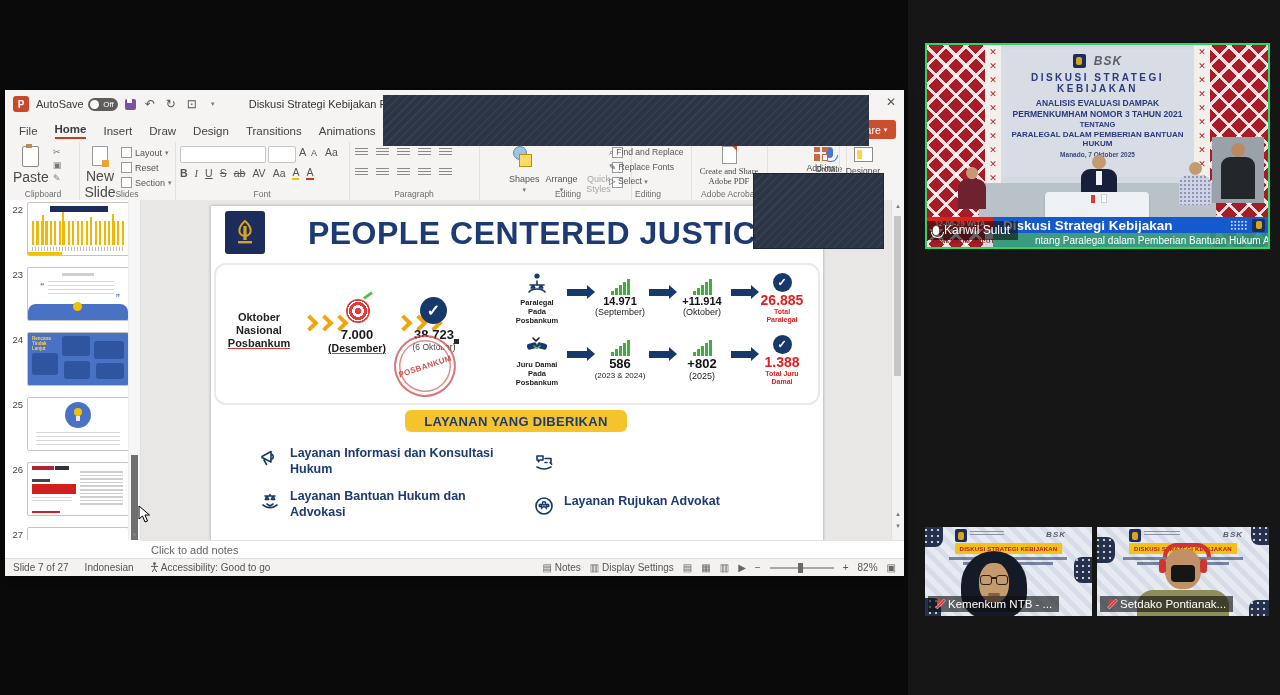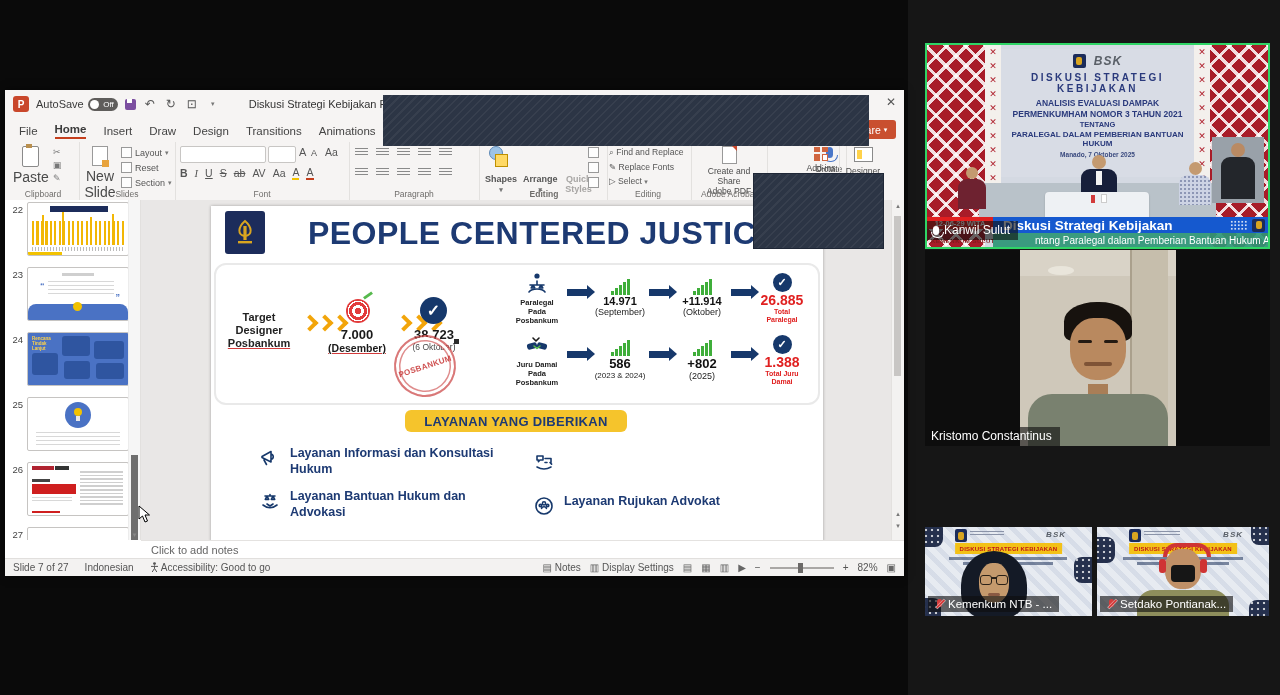--- a/index.html
+++ b/index.html
@@ -290,21 +290,21 @@
         <div style="position:absolute;left:6px;top:26px;display:flex;gap:8px;">
           <span class="lic"></span>
             <span class="lic"></span>
           <span class="lic"></span>
             <span class="lic"></span>
           <span class="lic"></span>
         </div>
         <div class="glabel">Paragraph</div>
       </div>
 
-      <div class="rg" style="left:476px;width:126px;font-weight:bold;">
+      <div class="rg" style="left:500px;width:126px;">
         <div style="position:absolute;left:8px;top:4px;">
             <span class="shape-c" style="display:block"></span>
             <span class="shape-s" style="display:block"></span>
           </div>
         <div style="position:absolute;left:4px;top:32px;display:flex;gap:6px;font-size:9px;color:#555;text-align:center;">
           <span><span>Shapes</span><br><span class="caret">▾</span></span>
           <span><span>Arrange</span><br><span class="caret">▾</span></span>
           <span style="color:#a8a6a4;width:30px;"><span>Quick Styles</span></span>
         </div>
         <div style="position:absolute;right:8px;top:5px;display:flex;flex-direction:column;gap:4px;font-size:8px;color:#888;">
@@ -318,21 +318,21 @@
       <div class="rg" style="left:600px;width:86px;">
         <div style="position:absolute;left:4px;top:5px;display:flex;flex-direction:column;gap:4px;font-size:8.6px;color:#555;white-space:nowrap;">
           <span><span>⌕</span> <span>Find and Replace</span></span>
           <span><span>✎</span> <span>Replace Fonts</span></span>
           <span><span>▷</span> <span>Select</span> <span class="caret">▾</span></span>
         </div>
         <div class="glabel">Editing</div>
       </div>
 
       <div class="rg" style="left:686px;width:76px;">
-        <div class="bigbtn" style="position:absolute;left:6px;top:4px;width:64px;font-size:8.6px;">
+        <div class="bigbtn" style="position:absolute;left:6px;top:4px;width:64px;font-size:8.6px;font-family:Liberation Serif, serif;">
           <span class="acro-ico"></span>
           <span><span>Create and Share</span><br><span>Adobe PDF</span></span>
         </div>
         <div class="glabel">Adobe Acrobat</div>
       </div>
 
       <div class="rg" style="left:762px;width:34px;margin-left:45px;">
         <div class="bigbtn" style="position:absolute;left:1px;top:5px;width:32px;font-size:8.6px;">
           <span class="mic-ico"></span>
           <span style="margin-top:4px;">Dictate</span>
@@ -437,21 +437,21 @@
           <svg width="26" height="30" viewBox="0 0 26 30">
             <path d="M13 3 C6 9 5 17 13 18 C21 17 20 9 13 3 Z" fill="none" stroke="#d9a520" stroke-width="2"></path>
             <rect x="11.4" y="8" width="3.2" height="14" fill="#d9a520"></rect>
             <rect x="6" y="23" width="14" height="2.4" fill="#d9a520"></rect>
           </svg>
         </div>
         <div class="s-title">PEOPLE CENTERED JUSTICE</div>
 
         <div class="s-card">
           <div class="tgt-label">
-            <span>Target Designer</span><br>
+            <span>Oktober Nasional</span><br>
             <span class="redline">Posbankum</span>
           </div>
           <div class="chevs" style="left:88px;top:52px;">
               <span class="chev"></span>
               <span class="chev"></span>
               <span class="chev"></span>
             </div>
           <div class="dart" style="left:130px;top:34px;"></div>
           <div class="numb" style="left:106px;top:62px;width:70px;">
             <div class="big">7.000</div>
@@ -691,38 +691,20 @@
     </div>
     <div class="lt-ticker">
       <span>ntang Paralegal dalam Pemberian Bantuan Hukum Analisi</span>
     </div>
     <div class="chip" style="left:0;top:176px;">
       <span class="mic-w"></span>
       <span>Kanwil Sulut</span>
     </div>
   </div>
 
-  <div class="abs tile" id="v2">
-    <div class="v2-port">
-      <div class="v2-wall-top"></div>
-      <div class="v2-door"></div>
-      <div class="v2-lamp"></div>
-      <div class="v2-hair"></div>
-      <div class="v2-face">
-        <span class="v2-brow" style="left:8px;top:22px;"></span>
-        <span class="v2-brow" style="right:8px;top:22px;"></span>
-        <span style="position:absolute;left:14px;top:44px;width:28px;height:4px;background:#7e5336;border-radius:2px;"></span>
-      </div>
-      <div class="v2-neck"></div>
-      <div class="v2-shirt"></div>
-    </div>
-    <div class="chip" style="left:0;bottom:0;">
-      <span>Kristomo Constantinus</span>
-    </div>
-  </div>
 
   <div class="abs tile batik" id="v3l">
     <span class="bt-blob" style="left:-8px;top:-6px;"></span>
     <span class="bt-blob" style="right:-8px;top:30px;"></span>
     <span class="bt-blob" style="left:-10px;bottom:-8px;"></span>
     <span class="v3-logo" style="left:30px;top:2px;"></span>
     <span style="position:absolute;left:45px;top:4px;width:34px;height:6px;background:repeating-linear-gradient(#8a93a8 0 1px,transparent 1px 3px);"></span>
     <span class="v3-bsk" style="right:26px;top:3px;">BSK</span>
     <span class="v3-ban">DISKUSI STRATEGI KEBIJAKAN</span>
     <span class="v3-sub" style="left:24px;top:30px;width:118px;"></span>

